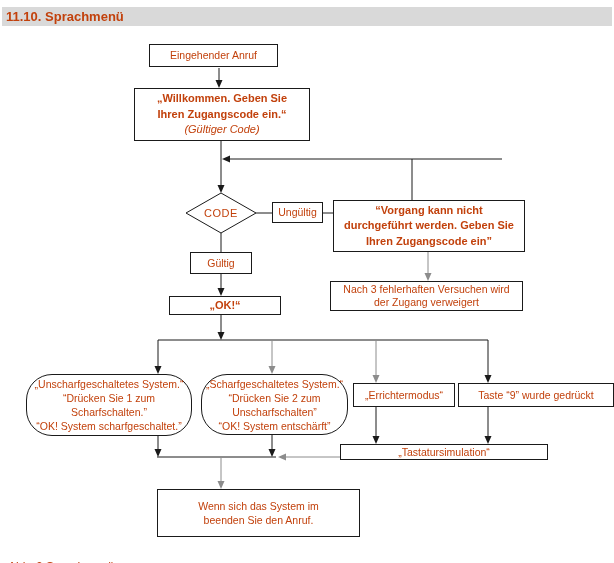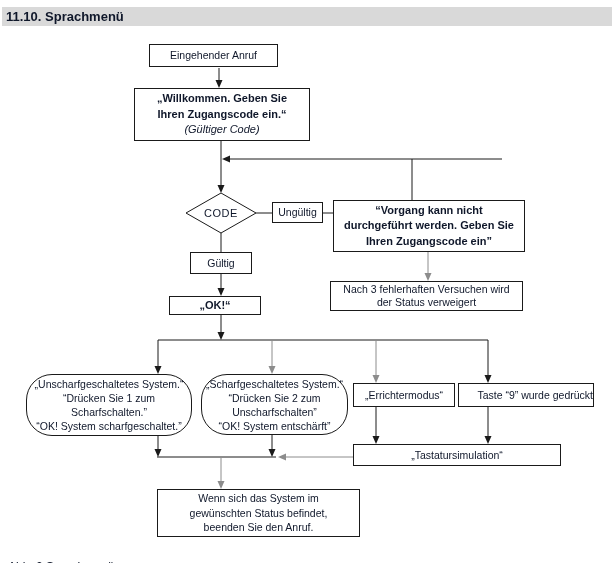--- a/index.html
+++ b/index.html
@@ -1,18 +1,18 @@
 <!DOCTYPE html>
 <html><head>
 <meta charset="utf-8">
 <style>
   html,body{margin:0;padding:0;background:#fff;}
   .page{
     position:relative;width:614px;height:563px;background:#ffffff;
-    font-family:"Liberation Sans",sans-serif;color:#0f172a;overflow:hidden;
+    font-family:"Liberation Sans",sans-serif;color:#c2410c;overflow:hidden;
   }
   .titlebar{
     position:absolute;left:2px;top:7px;width:610px;height:19px;
     background:#d9d9d9;box-sizing:border-box;display:flex;align-items:center;
     padding-left:4px;font-weight:bold;font-size:13px;
   }
   svg.connectors{position:absolute;left:0;top:0;}
   .node{
     position:absolute;border:1px solid #1a1a1a;background:#ffffff;
     box-sizing:border-box;display:flex;flex-direction:column;
@@ -27,26 +27,26 @@
   .msg{font-size:11px;line-height:15.5px;}
   .caption{position:absolute;left:8px;top:560px;font-size:12px;}
   
   .n-incoming{left:149px;top:44px;width:129px;height:23px;}
   .n-welcome{left:134px;top:88px;width:176px;height:53px;}
   .n-code{left:186px;top:206px;width:70px;height:14px;font-size:11px;letter-spacing:.5px;}
   .n-invalid{left:272px;top:202px;width:51px;height:21px;}
   .n-error{left:333px;top:200px;width:192px;height:52px;}
   .n-lockout{left:330px;top:281px;width:193px;height:30px;}
   .n-valid{left:190px;top:252px;width:62px;height:22px;}
-  .n-ok{left:169px;top:296px;width:92px;height:19px;font-size:11px;}
+  .n-ok{left:169px;top:296px;width:112px;height:19px;font-size:11px;}
   .n-disarmed{left:26px;top:374px;width:166px;height:62px;}
   .n-armed{left:201px;top:374px;width:147px;height:61px;}
   .n-installer{left:353px;top:383px;width:102px;height:24px;}
-  .n-key9{left:458px;top:383px;width:136px;height:24px;align-items:flex-end;}
-  .n-keypad{left:353px;top:444px;width:208px;height:22px;}
+  .n-key9{left:458px;top:383px;width:156px;height:24px;}
+  .n-keypad{left:340px;top:444px;width:208px;height:16px;}
   .n-endcall{left:157px;top:489px;width:203px;height:48px;line-height:14.5px;}
 </style>
 </head>
 <body>
 
 <div class="page">
 
   <div class="titlebar">
     <span>11.10. Sprachmenü</span>
   </div>
@@ -130,21 +130,21 @@
   </div>
 
   <div class="node n-error msg">
     <span class="line bold">“Vorgang kann nicht</span>
     <span class="line bold">durchgeführt werden. Geben Sie</span>
     <span class="line bold">Ihren Zugangscode ein”</span>
   </div>
 
   <div class="node n-lockout">
     <span class="line">Nach 3 fehlerhaften Versuchen wird</span>
-    <span class="line">der Status verweigert</span>
+    <span class="line">der Zugang verweigert</span>
   </div>
 
   <div class="node n-valid">
     <span class="line">Gültig</span>
   </div>
 
   <div class="node n-ok">
     <span class="line bold">„OK!“</span>
   </div>
 
@@ -169,19 +169,18 @@
   <div class="node n-key9">
     <span class="line">Taste “9” wurde gedrückt</span>
   </div>
 
   <div class="node n-keypad">
     <span class="line">„Tastatursimulation“</span>
   </div>
 
   <div class="node n-endcall">
     <span class="line">Wenn sich das System im</span>
-    <span class="line">gewünschten Status befindet,</span>
     <span class="line">beenden Sie den Anruf.</span>
   </div>
 
   <div class="caption">Abb. 2 Sprachmenü</div>
 
 </div>
 
 </body></html>

